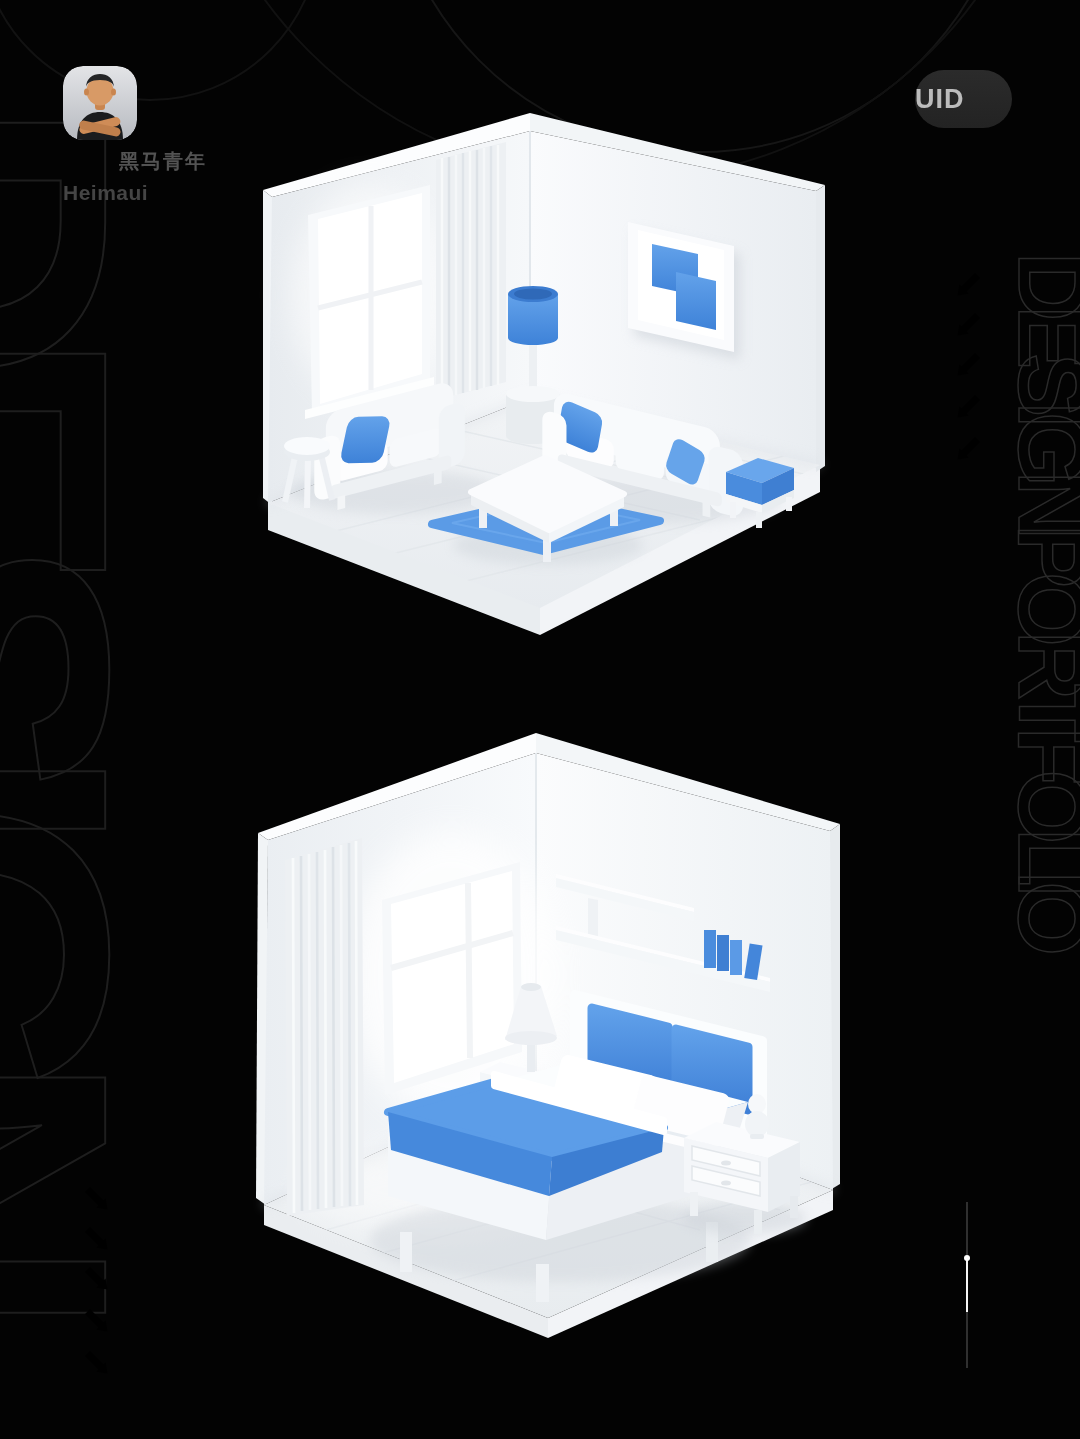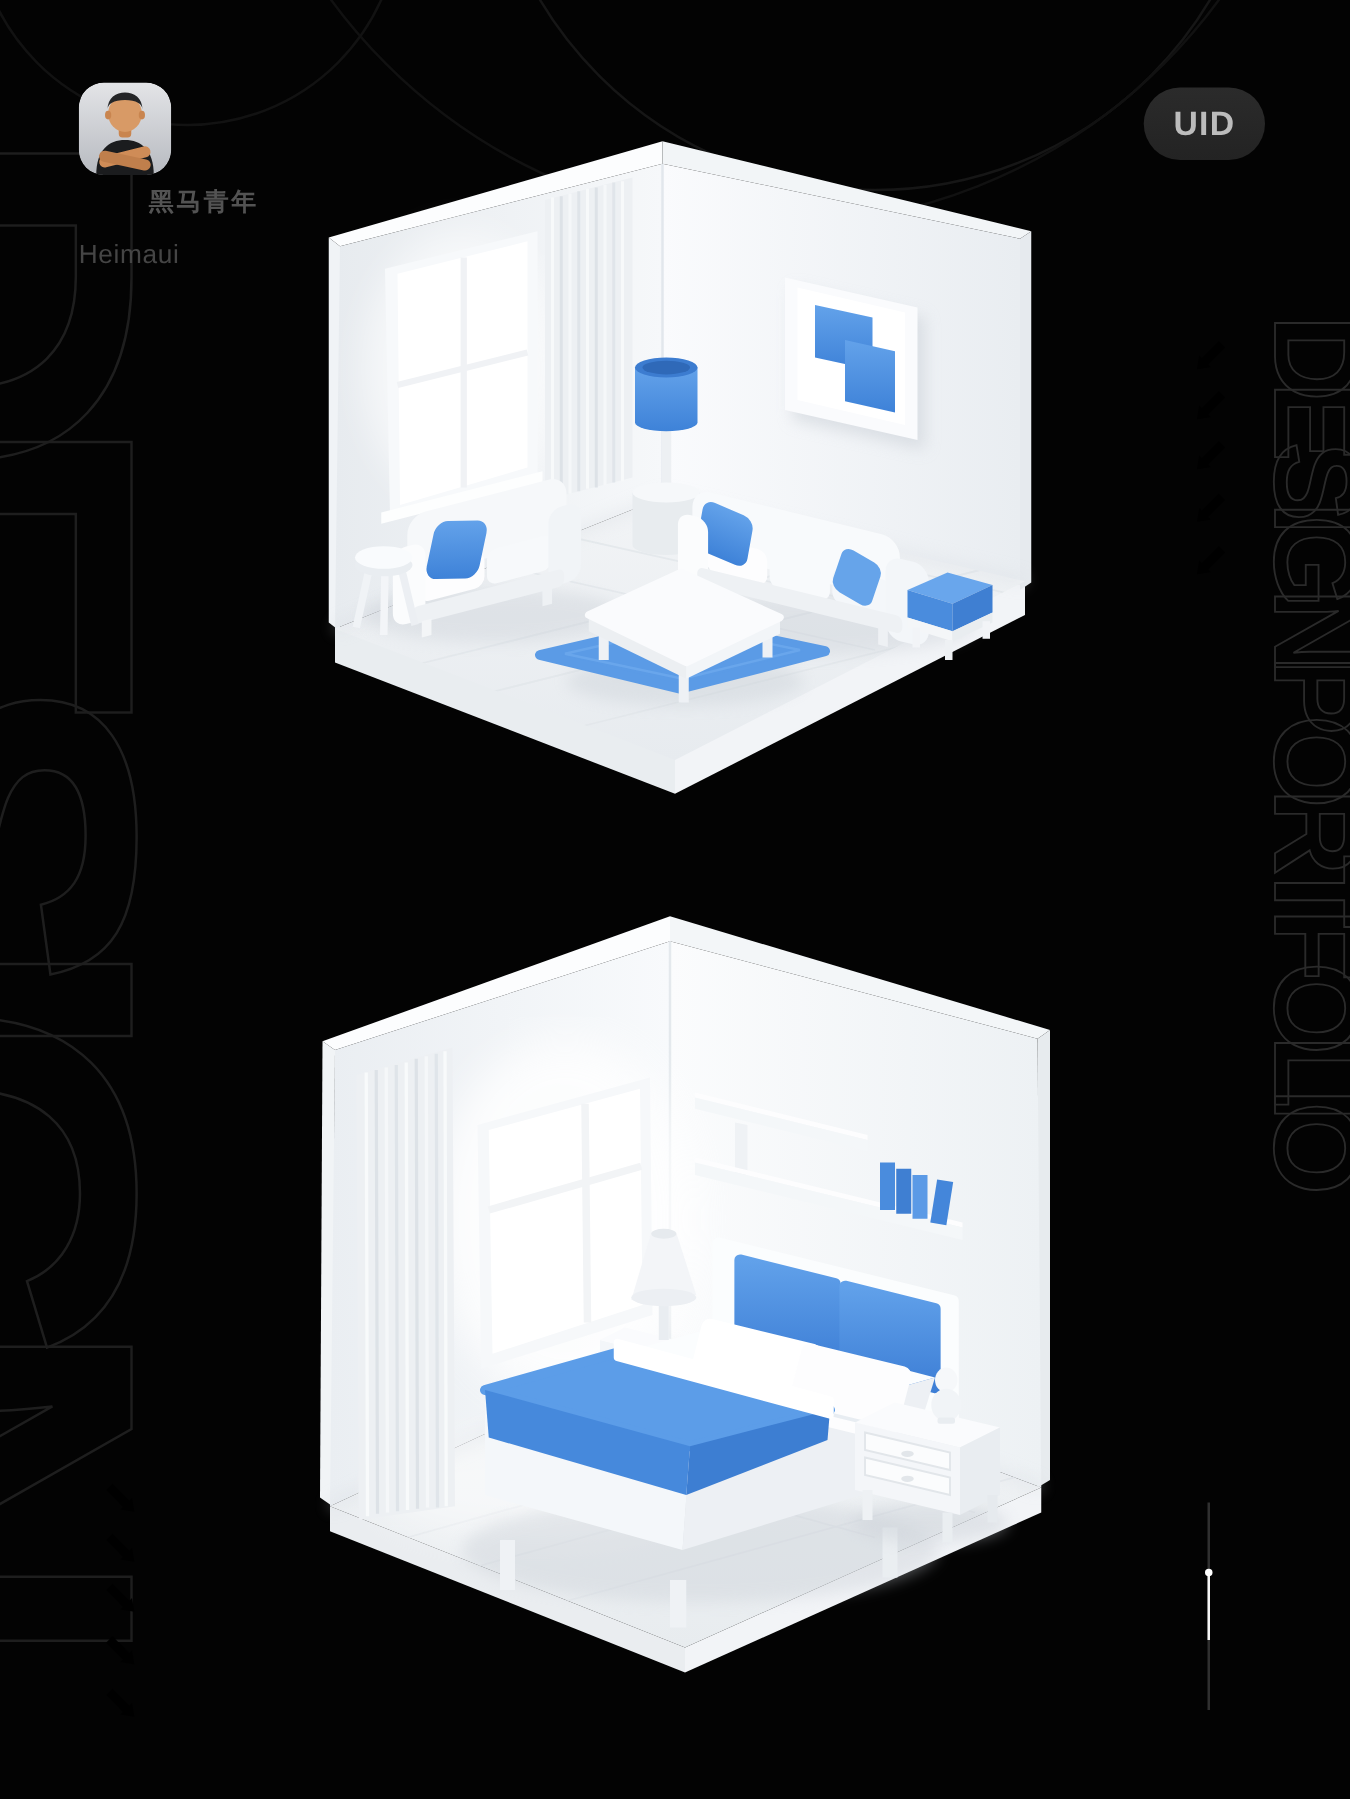--- a/index.html
+++ b/index.html
@@ -23,25 +23,25 @@
     writing-mode:vertical-rl; text-orientation:mixed;
     font-size:96px; font-weight:bold; line-height:1;
     letter-spacing:-16px; color:transparent;
     -webkit-text-stroke:1.5px #2a2a2a; text-stroke:1.5px #2a2a2a;
     user-select:none; white-space:nowrap;
   }
   
   .profile{position:absolute; left:63px; top:66px; width:200px;}
   .avatar{width:74px;height:74px;border-radius:20px;overflow:hidden;display:block;}
   .name-cn{margin-top:8px;font-size:20px;font-weight:bold;color:#535353;letter-spacing:2px;text-align:center;}
-  .name-en{margin-top:17px;font-size:21px;font-weight:normal;color:#454545;letter-spacing:.5px;}
+  .name-en{margin-top:6px;font-size:21px;font-weight:bold;color:#454545;letter-spacing:.5px;}
   .uid-badge{
     position:absolute; left:915px; top:70px; width:97px; height:58px;
     background:linear-gradient(180deg,#2b2b2b,#232323); border-radius:29px;
-    display:flex; align-items:center; justify-content:center;
+    display:flex; align-items:center; 
     font-size:27px; font-weight:bold; color:#bcbcbc; letter-spacing:1px;
   }
   
   .arrow{position:absolute;width:28px;height:28px;}
   
   .scroll-line{position:absolute;left:966px;top:1202px;width:2px;height:166px;background:#303030;}
   .scroll-line .seg{position:absolute;left:0;top:56px;width:2px;height:54px;background:#f5f5f5;}
   .scroll-line .dot{position:absolute;left:-2px;top:53px;width:6px;height:6px;border-radius:50%;background:#ffffff;}
   .room-svg{position:absolute;}
 </style>

